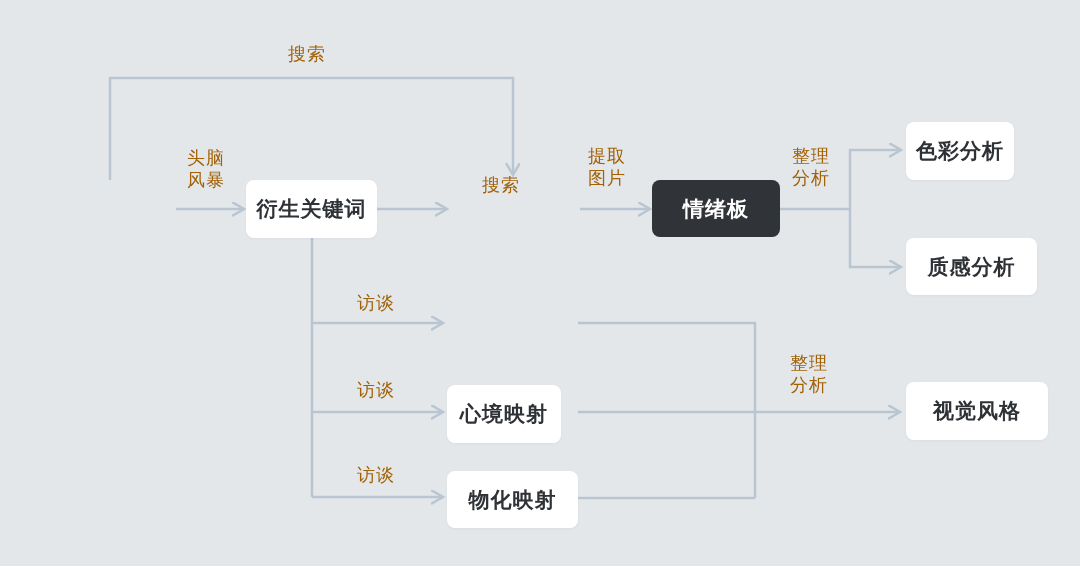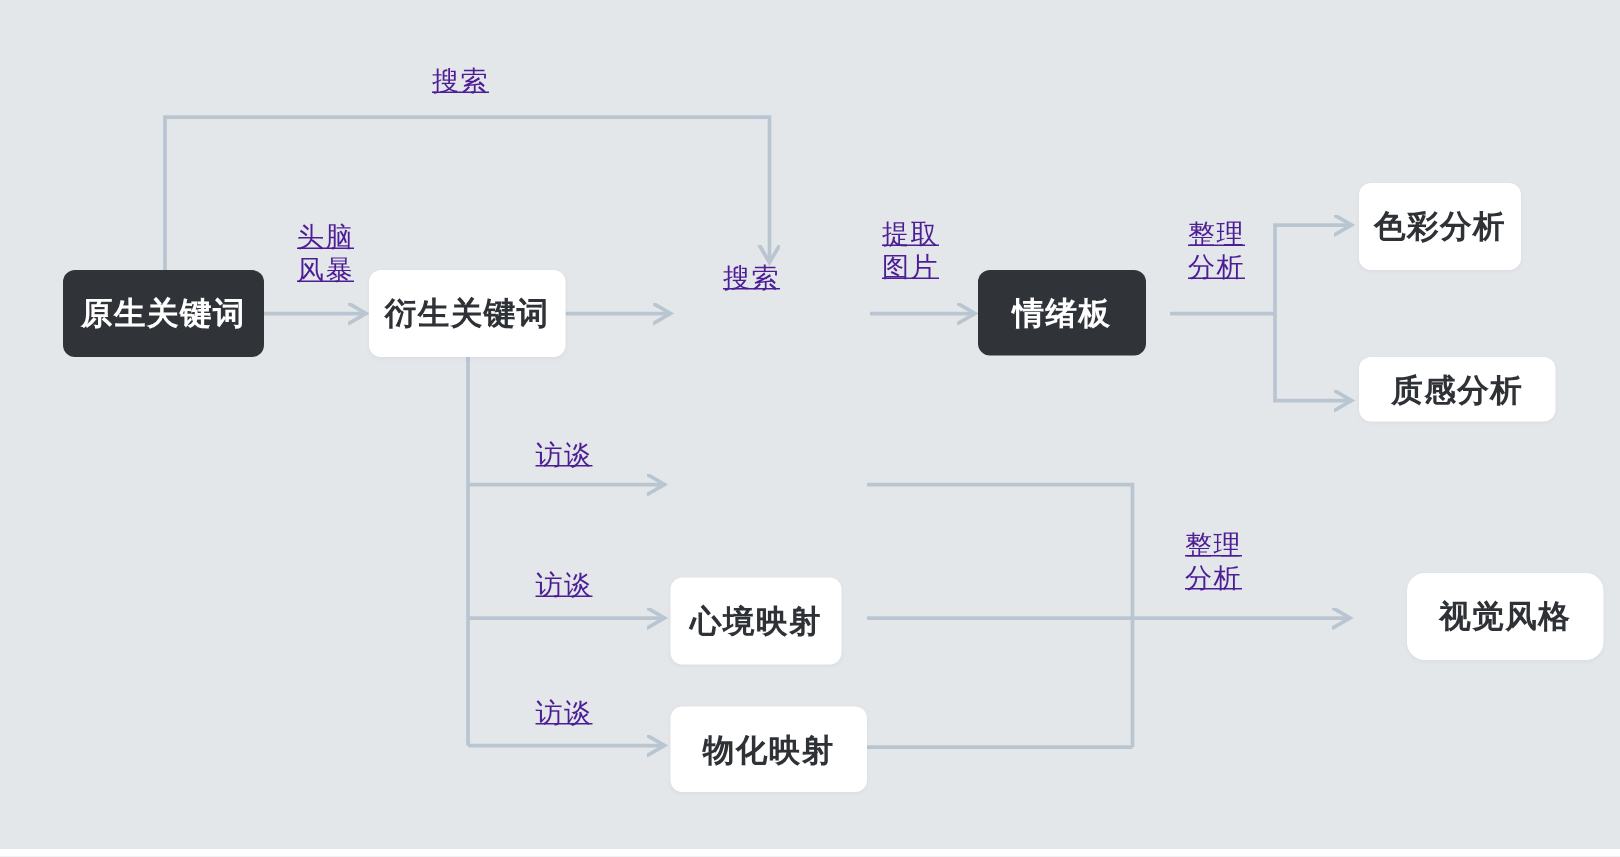--- a/index.html
+++ b/index.html
@@ -44,24 +44,23 @@
   }
   .node.light {
     background: #ffffff;
     color: #2e3135;
     box-shadow: 0 1px 3px rgba(45, 60, 80, 0.05);
   }
   .elabel {
     position: absolute;
     font-size: 18px;
     line-height: 22px;
-    color: #4c1d95;
+    color: #a16207;
     letter-spacing: 1px;
     white-space: pre-line;
-    text-decoration: underline;
   }
   .bottom-strip {
     position: absolute;
     left: 0;
     bottom: 0;
     width: 100%;
     height: 5px;
     background: #ffffff;
   }
 </style>
@@ -85,41 +84,40 @@
     <path d="M850,209 V267 H901" marker-end="url(#arrow)"></path>
     <path d="M312,238 V497"></path>
     <path d="M312,323 H443" marker-end="url(#arrow)"></path>
     <path d="M312,412 H443" marker-end="url(#arrow)"></path>
     <path d="M312,497 H443" marker-end="url(#arrow)"></path>
     <path d="M578,323 H755 V498"></path>
     <path d="M578,498 H755"></path>
     <path d="M578,412 H900" marker-end="url(#arrow)"></path>
   </svg>
 
-  <div class="node dark" style="left:42px;  top:180px; width:134px; height:58px;">原生关键词</div>
 
   <div class="node light" style="left:246px; top:180px; width:131px; height:58px;">衍生关键词</div>
 
 
-  <div class="node dark" style="left:652px; top:180px; width:112px; height:57px;">情绪板</div>
+  <div class="node dark" style="left:652px; top:180px; width:128px; height:57px;">情绪板</div>
 
   <div class="node light" style="left:906px; top:122px; width:108px; height:58px;">色彩分析</div>
 
-  <div class="node light" style="left:906px; top:238px; width:131px; height:43px;">质感分析</div>
+  <div class="node light" style="left:906px; top:238px; width:131px; height:57px;">质感分析</div>
 
 
   <div class="node light" style="left:447px; top:385px; width:114px; height:58px;">心境映射</div>
 
   <div class="node light" style="left:447px; top:471px; width:131px; height:57px;">物化映射</div>
 
-  <div class="node light" style="left:938px; top:382px; width:131px; height:58px;border-radius:12px;">视觉风格</div>
+  <div class="node light" style="left:906px; top:382px; width:142px; height:58px;">视觉风格</div>
 
   <div class="elabel" style="left:288px; top:43px;">搜索</div>
 
-  <div class="elabel" style="left:198px; top:147px;text-align:right;">头脑
+  <div class="elabel" style="left:187px; top:147px;text-align:right;">头脑
 风暴</div>
 
   <div class="elabel" style="left:482px; top:174px;">搜索</div>
 
   <div class="elabel" style="left:588px; top:145px;">提取
 图片</div>
 
   <div class="elabel" style="left:792px; top:145px;">整理
 分析</div>
 

